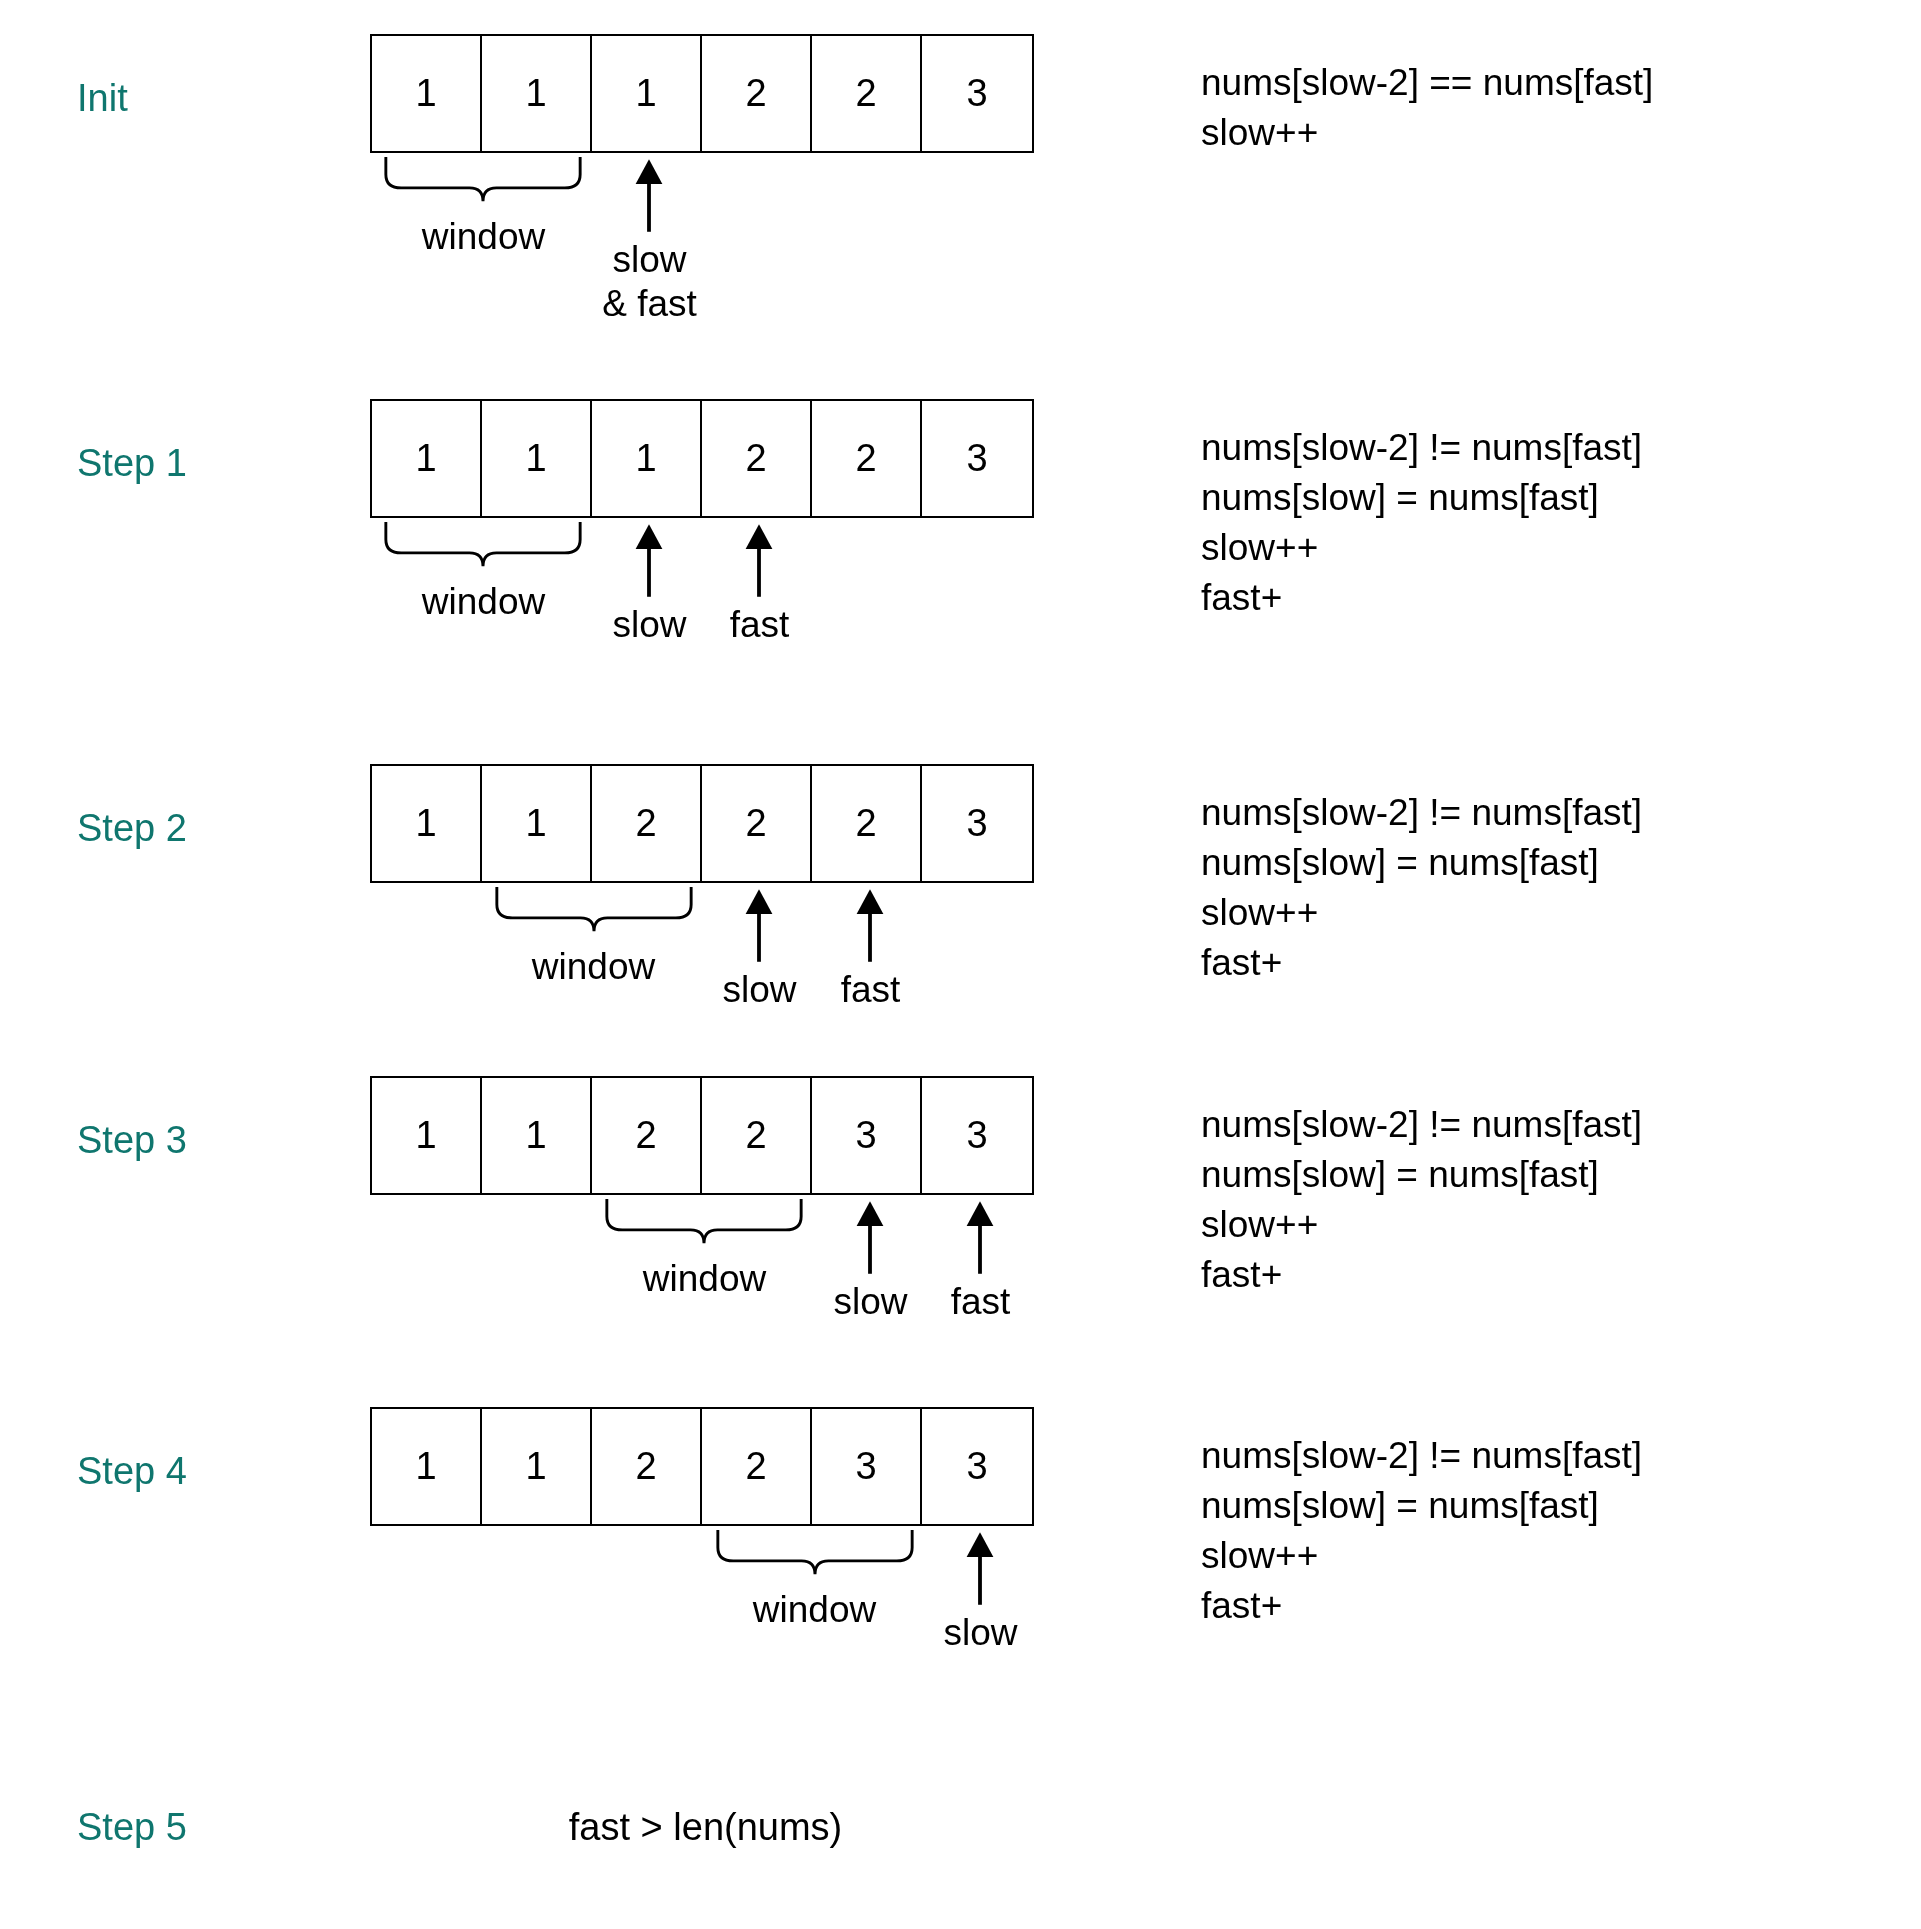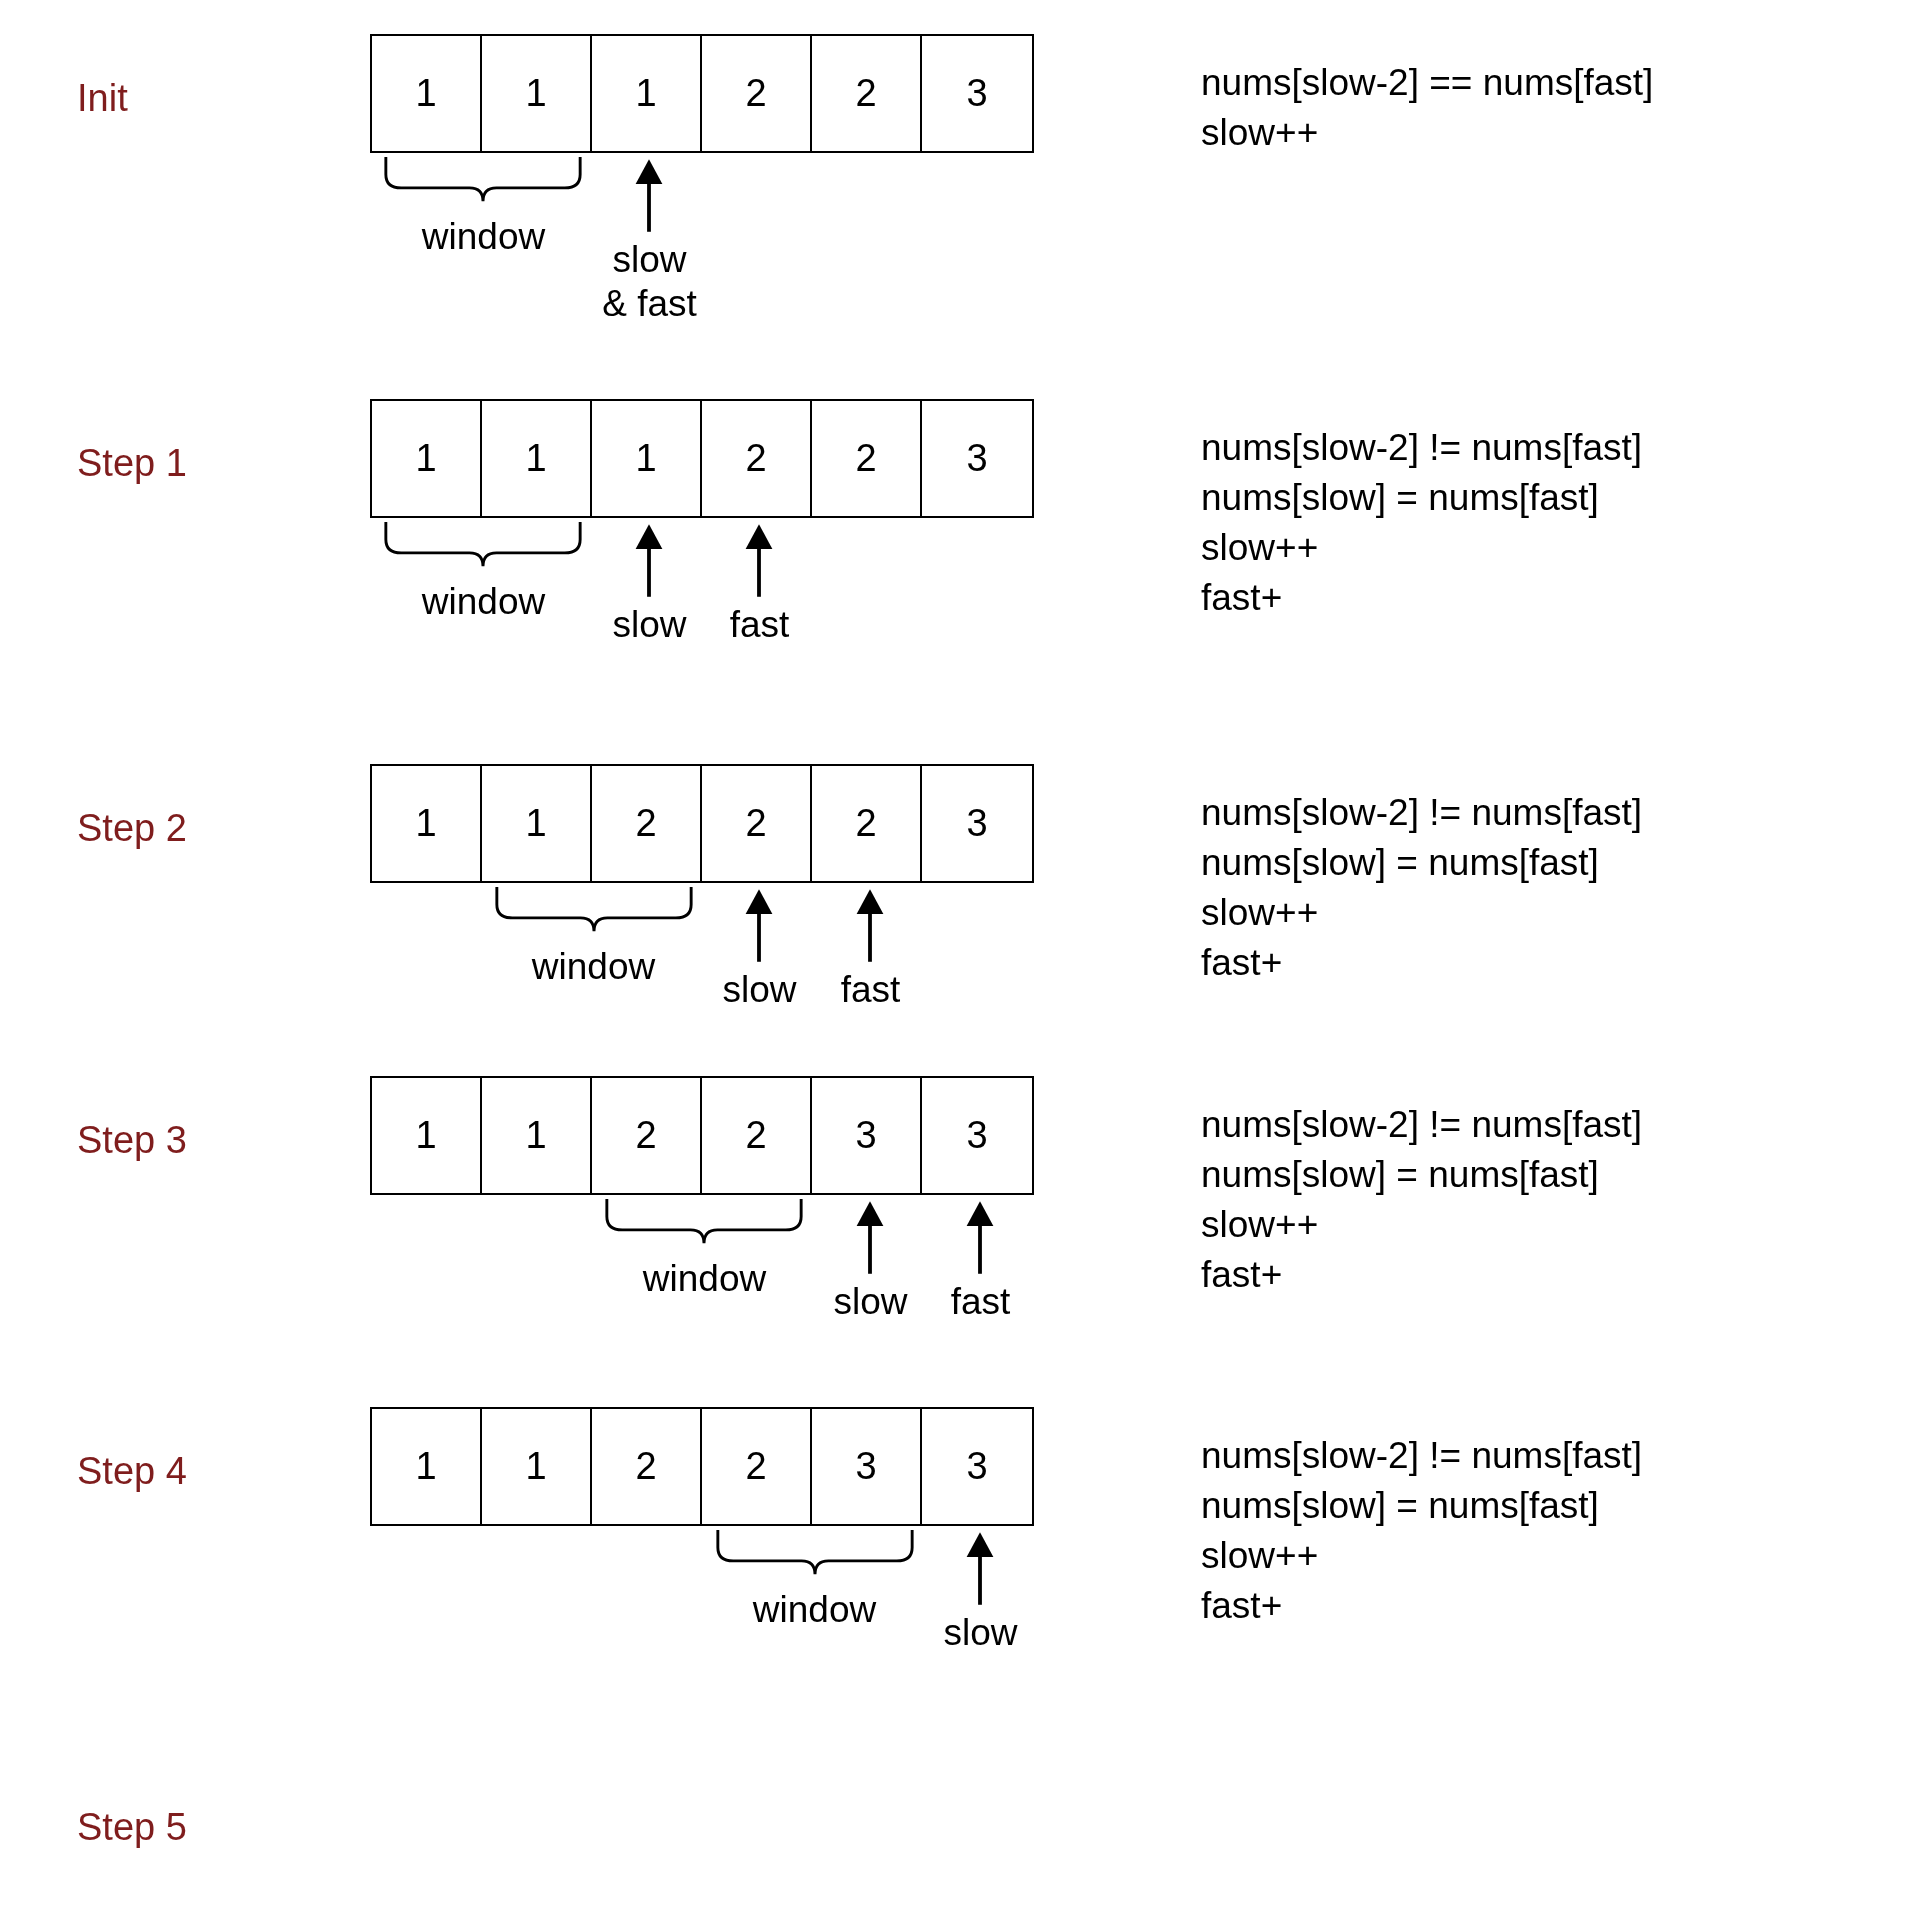--- a/index.html
+++ b/index.html
@@ -24,21 +24,21 @@
     position: absolute;
     left: 0;
     width: 1921px;
   }
   .step-label {
     position: absolute;
     left: 77px;
     width: 240px;
     text-align: left;
     font-size: 38px;
-    color: #7f1d1d;
+    color: #0f766e;
     white-space: nowrap;
   }
   .array {
     position: absolute;
     display: flex;
     border: 2.9px solid #000;
     box-sizing: content-box;
     background: #fff;
   }
   .cell {
@@ -205,14 +205,15 @@
       </svg>
       <div class="marker-label" style="left:699px; top:181px; width:231px;">window</div>
       <svg class="arrow-svg" width="42" height="77" style="left:959px; top:123px;" viewBox="0 0 44 80">
         <line x1="22" y1="78" x2="22" y2="20" stroke="#000" stroke-width="4"></line>
         <polygon points="22,2 36,28 8,28" fill="#000"></polygon>
       </svg>
       <div class="marker-label" style="left:865px; top:204px; width:231px;">slow</div>
     </div>
     <div class="notes" style="left:1201px; top:1431px;"><span class="note-line">nums[slow-2] != nums[fast]</span><span class="note-line">nums[slow] = nums[fast]</span><span class="note-line">slow++</span><span class="note-line">fast+</span></div>
     <div class="step-label" style="top:1806px;">Step 5</div>
+    <div class="center-text" style="left:331px; top:1806px; width:749px;">fast &gt; len(nums)</div>
   </div>
 
 
 </body></html>

